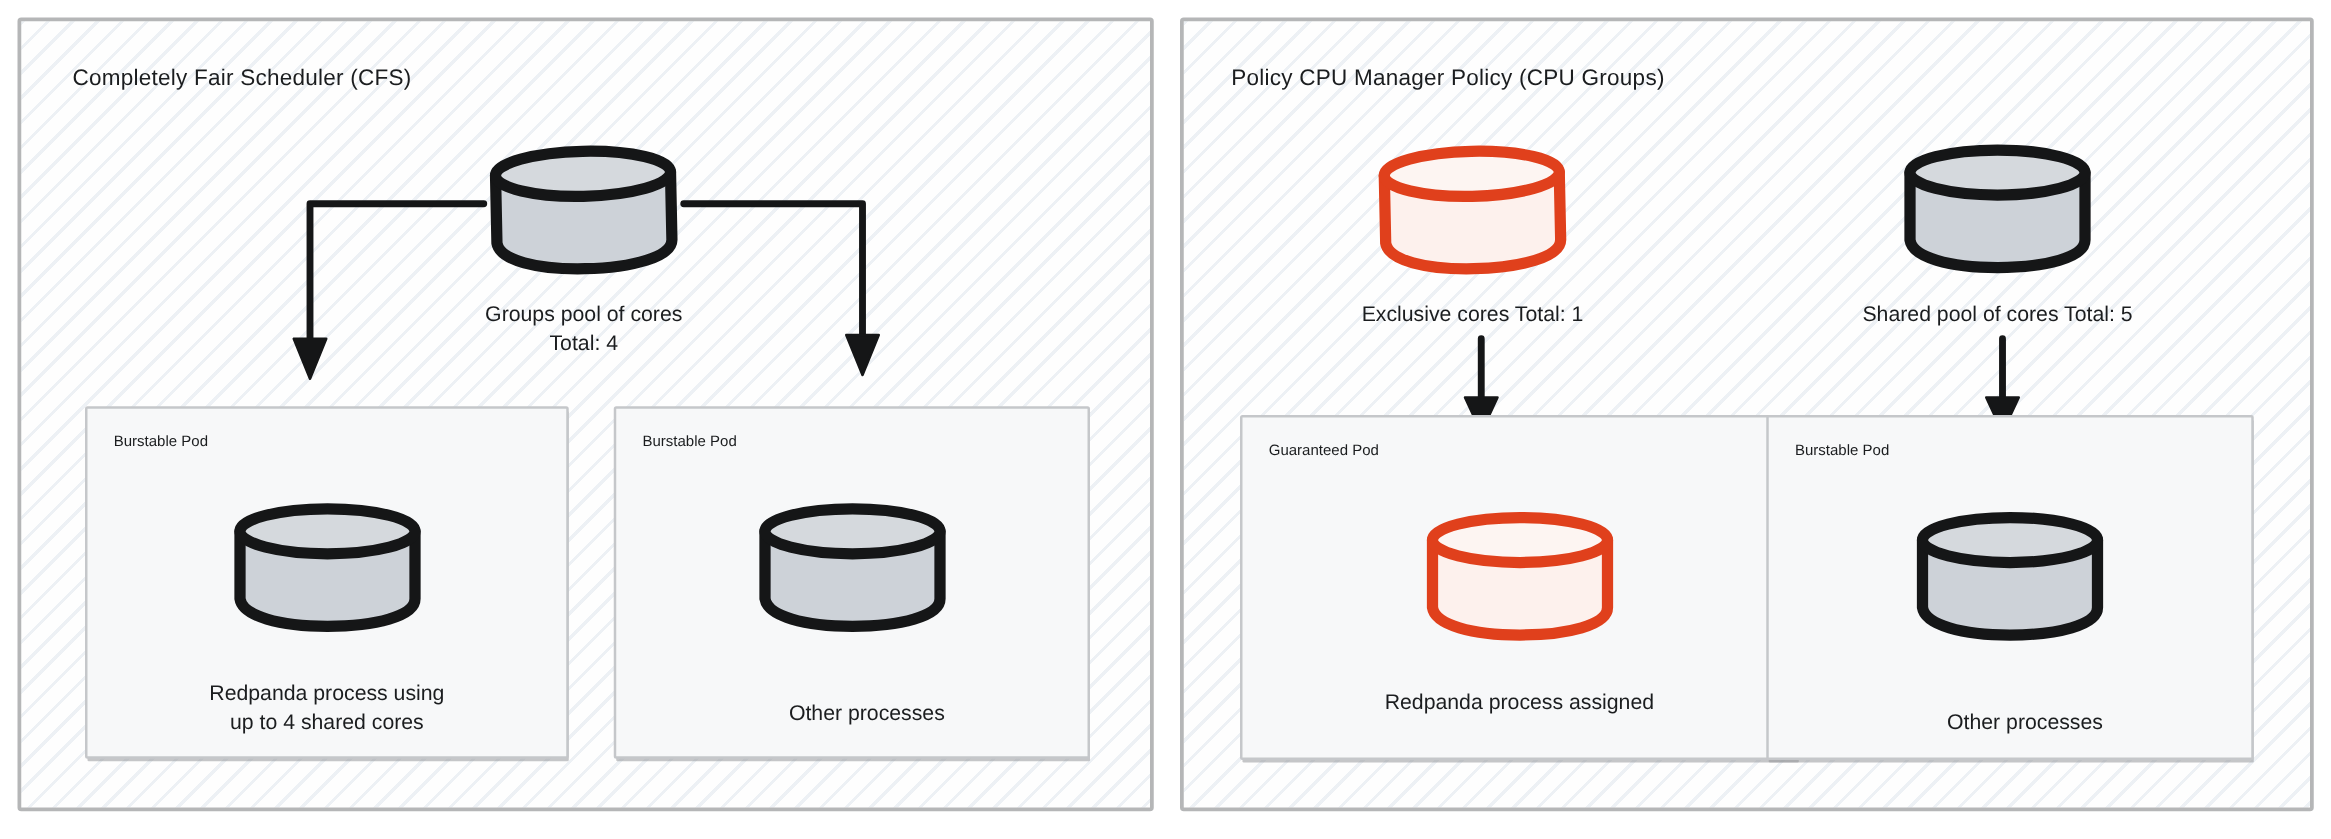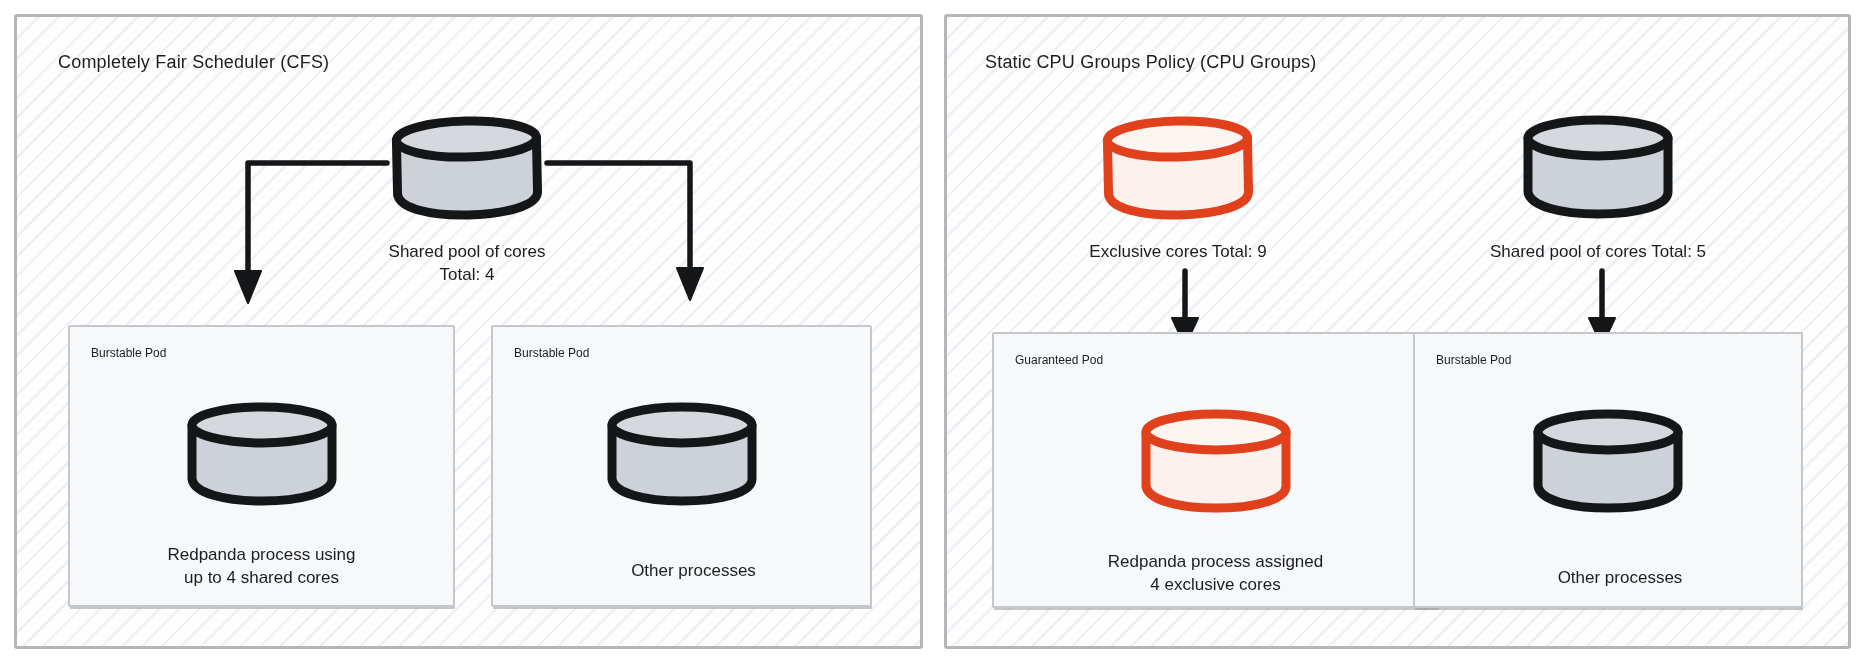--- a/index.html
+++ b/index.html
@@ -61,21 +61,21 @@
 
   <section class="panel" id="panel-left">
     <div class="panel-title">Completely Fair Scheduler (CFS)</div>
 
     <svg class="cyl cyl-gray tilt" style="left:370px;top:96px;" width="160" height="108" viewBox="0 0 160 108">
       <path class="body" d="M10 26 L10 80 C12 94 42 102 80 102 C118 102 150 94 150 80 L150 26"></path>
       <ellipse class="top" cx="80" cy="26" rx="70" ry="18"></ellipse>
     </svg>
 
     <div class="pool-label">
-      <div>Shared pool of cores</div>
+      <div>Groups pool of cores</div>
       <div>Total: 4</div>
     </div>
 
     <svg class="arrow" style="left:215px;top:137px;" width="172" height="162" viewBox="0 0 172 162">
       <path d="M155 9 L16 9 L16 117"></path>
       <polygon points="16,149 3,117 29,117"></polygon>
     </svg>
 
     <svg class="arrow" style="left:515px;top:134px;" width="175" height="162" viewBox="0 0 175 162">
       <path d="M15 12 L158 12 L158 117"></path>
@@ -101,54 +101,53 @@
         <ellipse class="top" cx="80" cy="26" rx="70" ry="18"></ellipse>
       </svg>
       <div class="caption single">
         <div>Other processes</div>
 
       </div>
     </div>
   </section>
 
   <section class="panel" id="panel-right">
-    <div class="panel-title">Static CPU Groups Policy (CPU Groups)</div>
+    <div class="panel-title">Policy CPU Manager Policy (CPU Groups)</div>
 
     <svg class="cyl cyl-red tilt" style="left:151px;top:96px;" width="160" height="108" viewBox="0 0 160 108">
       <path class="body" d="M10 26 L10 80 C12 94 42 102 80 102 C118 102 150 94 150 80 L150 26"></path>
       <ellipse class="top" cx="80" cy="26" rx="70" ry="18"></ellipse>
     </svg>
 
     <svg class="cyl cyl-gray" style="left:571px;top:95px;" width="160" height="108" viewBox="0 0 160 108">
       <path class="body" d="M10 26 L10 80 C12 94 42 102 80 102 C118 102 150 94 150 80 L150 26"></path>
       <ellipse class="top" cx="80" cy="26" rx="70" ry="18"></ellipse>
     </svg>
 
-    <div class="pool-label pool-label-a">Exclusive cores Total: 9</div>
+    <div class="pool-label pool-label-a">Exclusive cores Total: 1</div>
     <div class="pool-label pool-label-b">Shared pool of cores Total: 5</div>
 
     <svg class="arrow" style="left:218px;top:251px;" width="40" height="82" viewBox="0 0 40 82">
       <path d="M20 3 L20 50"></path>
       <polygon points="20,78 7,50 33,50"></polygon>
     </svg>
 
     <svg class="arrow" style="left:635px;top:251px;" width="40" height="82" viewBox="0 0 40 82">
       <path d="M20 3 L20 50"></path>
       <polygon points="20,78 7,50 33,50"></polygon>
     </svg>
 
     <div class="pod pod-a">
       <div class="pod-title">Guaranteed Pod</div>
       <svg class="cyl cyl-red" width="160" height="108" viewBox="0 0 160 108">
         <path class="body" d="M10 26 L10 80 C12 94 42 102 80 102 C118 102 150 94 150 80 L150 26"></path>
         <ellipse class="top" cx="80" cy="26" rx="70" ry="18"></ellipse>
       </svg>
       <div class="caption">
         <div>Redpanda process assigned</div>
-        <div>4 exclusive cores</div>
       </div>
     </div>
 
     <div class="pod pod-b">
       <div class="pod-title">Burstable Pod</div>
       <svg class="cyl cyl-gray" width="160" height="108" viewBox="0 0 160 108">
         <path class="body" d="M10 26 L10 80 C12 94 42 102 80 102 C118 102 150 94 150 80 L150 26"></path>
         <ellipse class="top" cx="80" cy="26" rx="70" ry="18"></ellipse>
       </svg>
       <div class="caption single">

